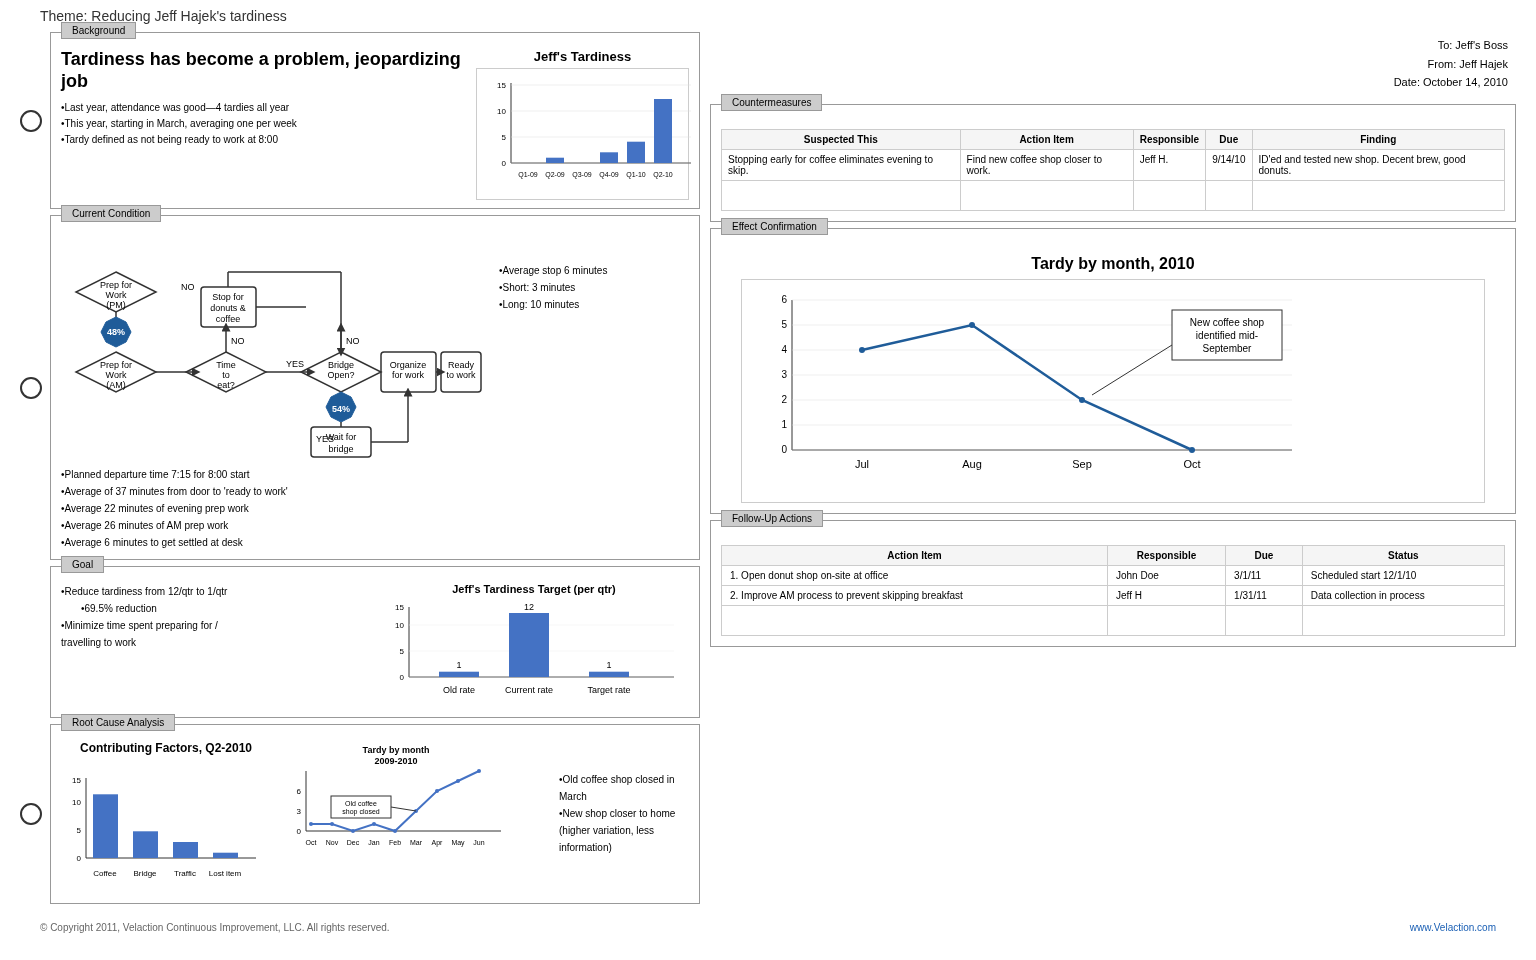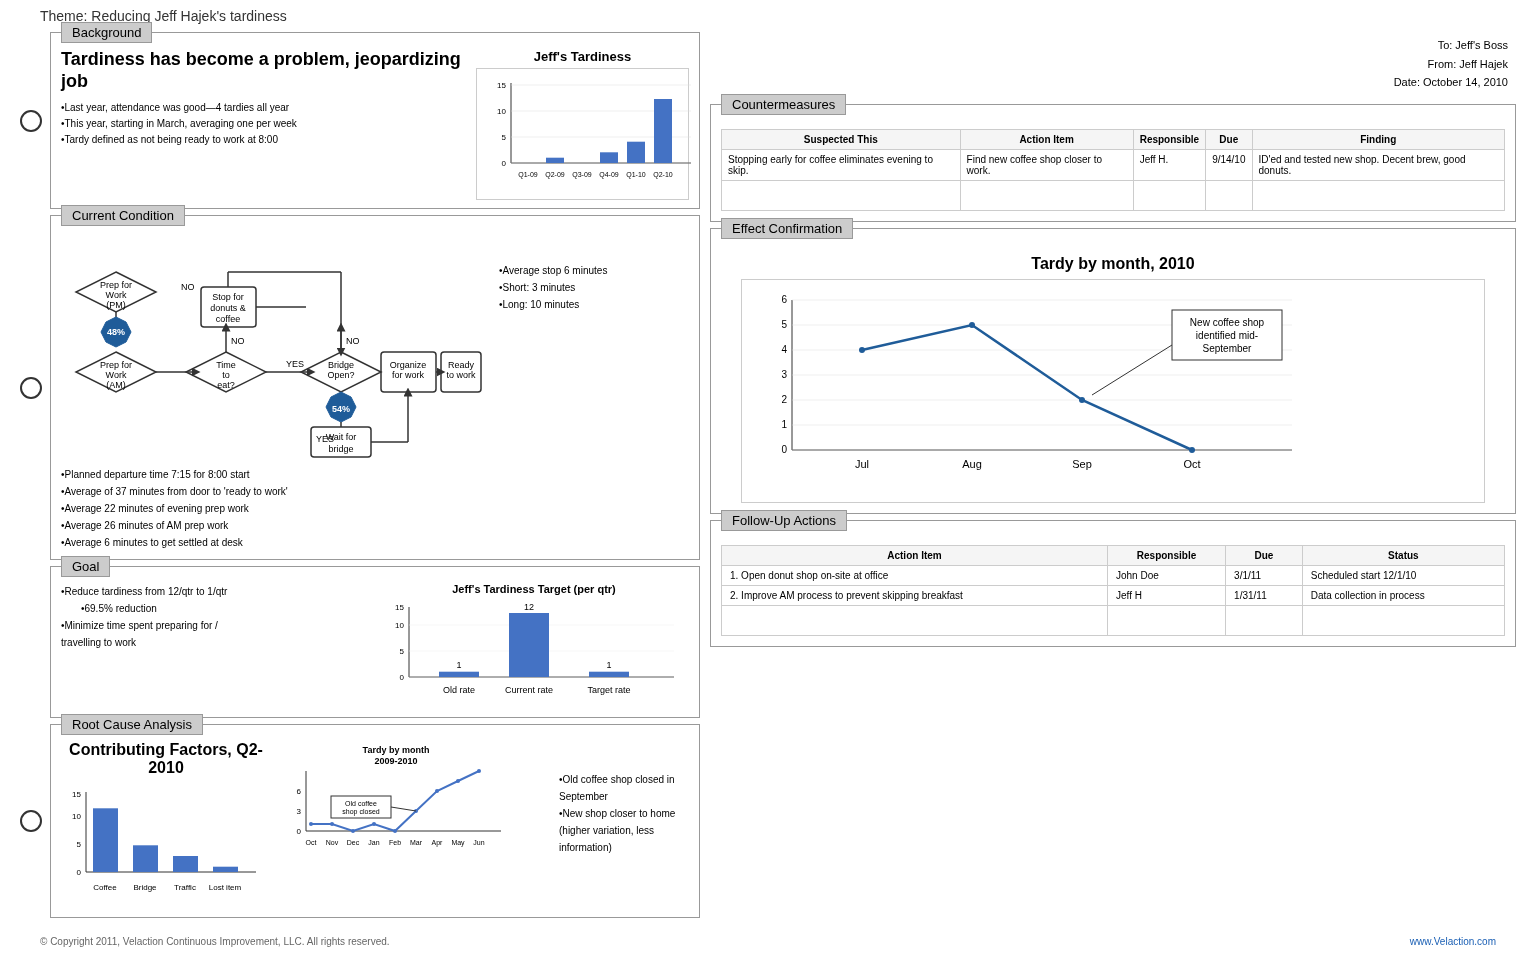--- a/index.html
+++ b/index.html
@@ -6,21 +6,21 @@
     body { font-family: Arial, sans-serif; font-size: 11px; background: #fff; width: 1536px; min-height: 960px; position: relative; }
     
     .page-title { font-size: 14px; padding: 8px 40px; color: #333; }
     
     .main-layout { display: flex; padding: 0 20px; gap: 10px; }
     
     
     .left-col { width: 680px; flex-shrink: 0; display: flex; flex-direction: column; gap: 6px; }
     
     .section-box { border: 1px solid #999; position: relative; }
-    .section-label { background: #ccc; border: 1px solid #999; display: inline-block; padding: 2px 10px; font-size: 13px; position: absolute; top: -11px; left: 10px; white-space: nowrap; }
+    .section-label { background: #ccc; border: 1px solid #999; display: inline-block; padding: 2px 10px; font-size: 10px; position: absolute; top: -11px; left: 10px; white-space: nowrap; }
     .bg-inner { display: flex; gap: 0; }
     .bg-left { flex: 1; }
     .bg-headline { font-size: 18px; font-weight: bold; line-height: 1.2; margin-bottom: 8px; }
     .bg-bullets { font-size: 10px; line-height: 1.6; }
     .bg-right { width: 213px; }
     .chart-title { text-align: center; font-weight: bold; font-size: 13px; margin-bottom: 4px; }
     
     
     .chart-container { border: 1px solid #ccc; padding: 4px; }
     
@@ -261,21 +261,21 @@
       </div>
     </div>
 
     <div class="section-wrapper">
       <div class="circle-marker"></div>
       <div class="section-box" style="padding:16px 10px 8px 10px;">
         <span class="section-label">Root Cause Analysis</span>
         <div class="rca-inner">
 
           <div style="width:210px;">
-            <div style="font-size:16px; font-weight:bold; text-align:center; margin-bottom:10px;">Contributing Factors, Q2-2010</div>
+            <div style="font-size:12px; font-weight:bold; text-align:center; margin-bottom:18px;">Contributing Factors, Q2-2010</div>
             <svg width="200" height="120" viewBox="0 0 200 120">
               <line x1="25" y1="5" x2="25" y2="85" stroke="#333" stroke-width="1"></line>
               <line x1="25" y1="85" x2="195" y2="85" stroke="#333" stroke-width="1"></line>
               <text x="20" y="88" text-anchor="end" font-size="8">0</text>
               <text x="20" y="60" text-anchor="end" font-size="8">5</text>
               <text x="20" y="32" text-anchor="end" font-size="8">10</text>
               <text x="20" y="10" text-anchor="end" font-size="8">15</text>
 
               <rect x="32" y="21.3" width="25" height="63.7" fill="#4472C4"></rect>
               <rect x="72" y="58.3" width="25" height="26.7" fill="#4472C4"></rect>
@@ -323,21 +323,21 @@
               <text x="93" y="104" text-anchor="middle" font-size="7">Jan</text>
               <text x="114" y="104" text-anchor="middle" font-size="7">Feb</text>
               <text x="135" y="104" text-anchor="middle" font-size="7">Mar</text>
               <text x="156" y="104" text-anchor="middle" font-size="7">Apr</text>
               <text x="177" y="104" text-anchor="middle" font-size="7">May</text>
               <text x="198" y="104" text-anchor="middle" font-size="7">Jun</text>
             </svg>
           </div>
 
           <div style="width:130px; font-size:10px; line-height:1.7; padding-top:30px;">
-            <div>•Old coffee shop closed in September</div>
+            <div>•Old coffee shop closed in March</div>
             <div>•New shop closer to home (higher variation, less information)</div>
           </div>
         </div>
       </div>
     </div>
 
   </div>
 
   <div class="right-col">
 

